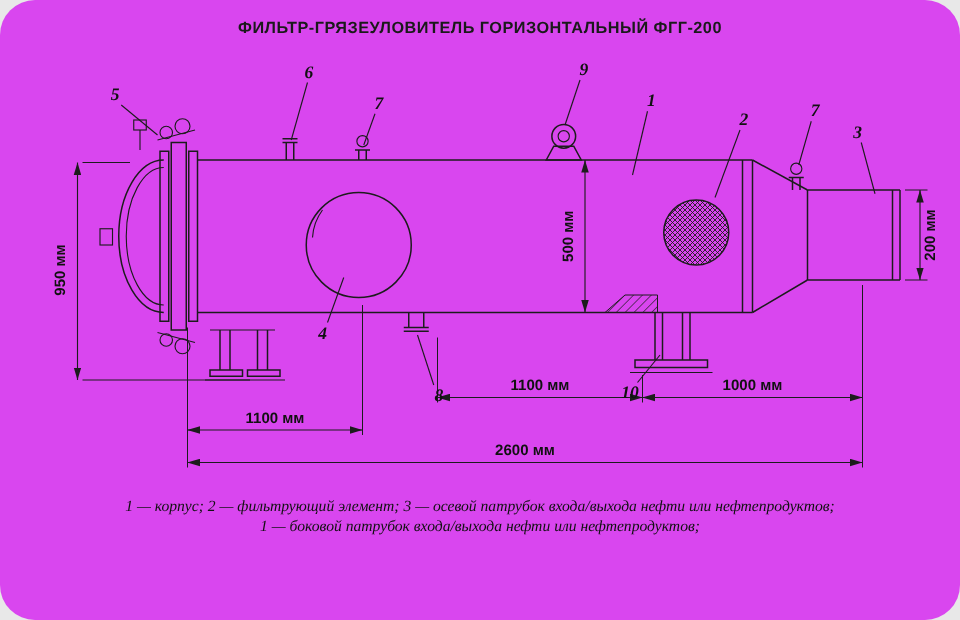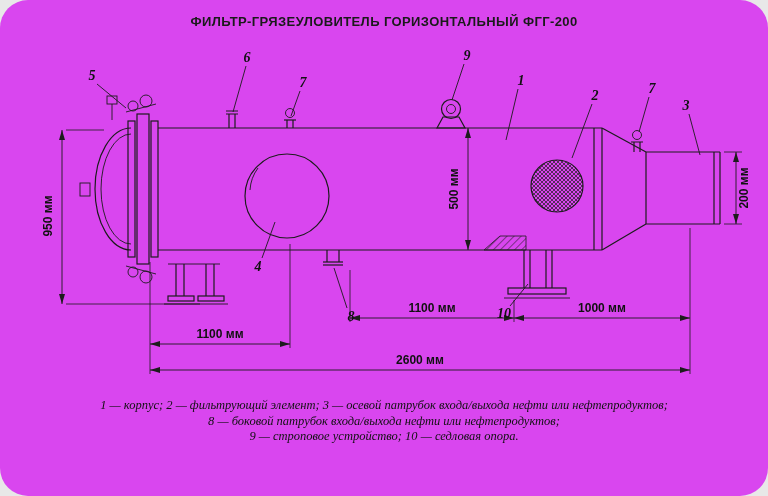--- a/index.html
+++ b/index.html
@@ -212,17 +212,16 @@
     <text class="callout" x="595" y="100" text-anchor="middle">2</text>
     <text class="callout" x="652" y="93" text-anchor="middle">7</text>
     <text class="callout" x="686" y="110" text-anchor="middle">3</text>
     <text class="callout" x="258" y="271" text-anchor="middle">4</text>
     <text class="callout" x="351" y="321" text-anchor="middle">8</text>
     <text class="callout" x="504" y="318" text-anchor="middle">10</text>
   </svg>
 
   <div class="legend">
     <div>1 — корпус; 2 — фильтрующий элемент; 3 — осевой патрубок входа/выхода нефти или нефтепродуктов;</div>
-    <div>8 — боковой патрубок входа/выхода нефти или нефтепродуктов;</div>
-    <div>9 — строповое устройство; 10 — седловая опора.</div>
+    <div>1 — боковой патрубок входа/выхода нефти или нефтепродуктов;</div>
   </div>
 
 </div>
 
 </body></html>

